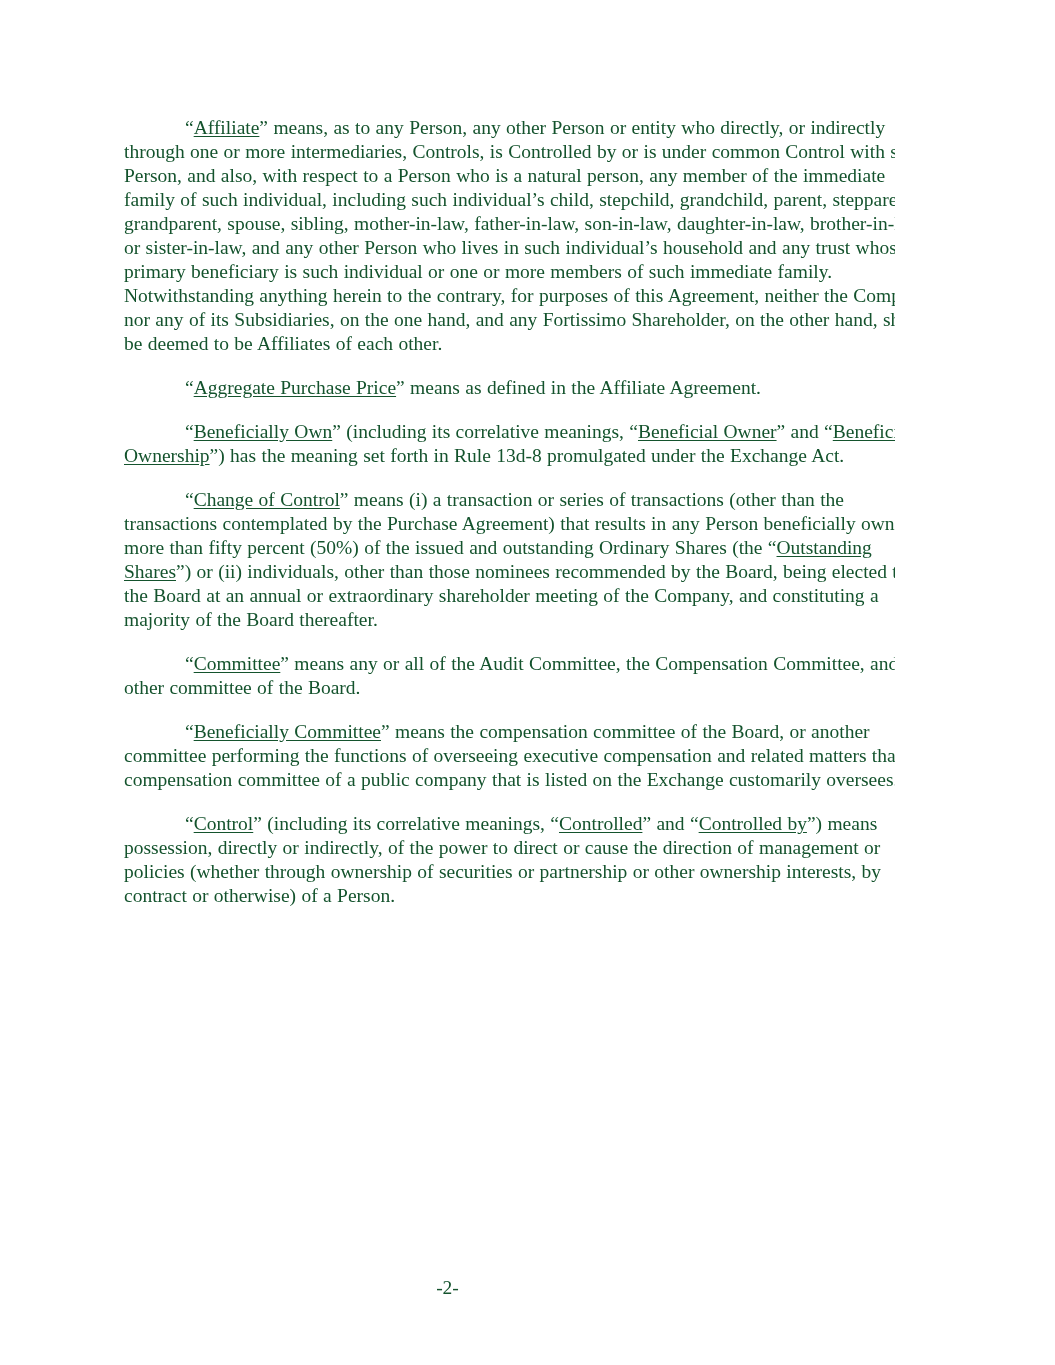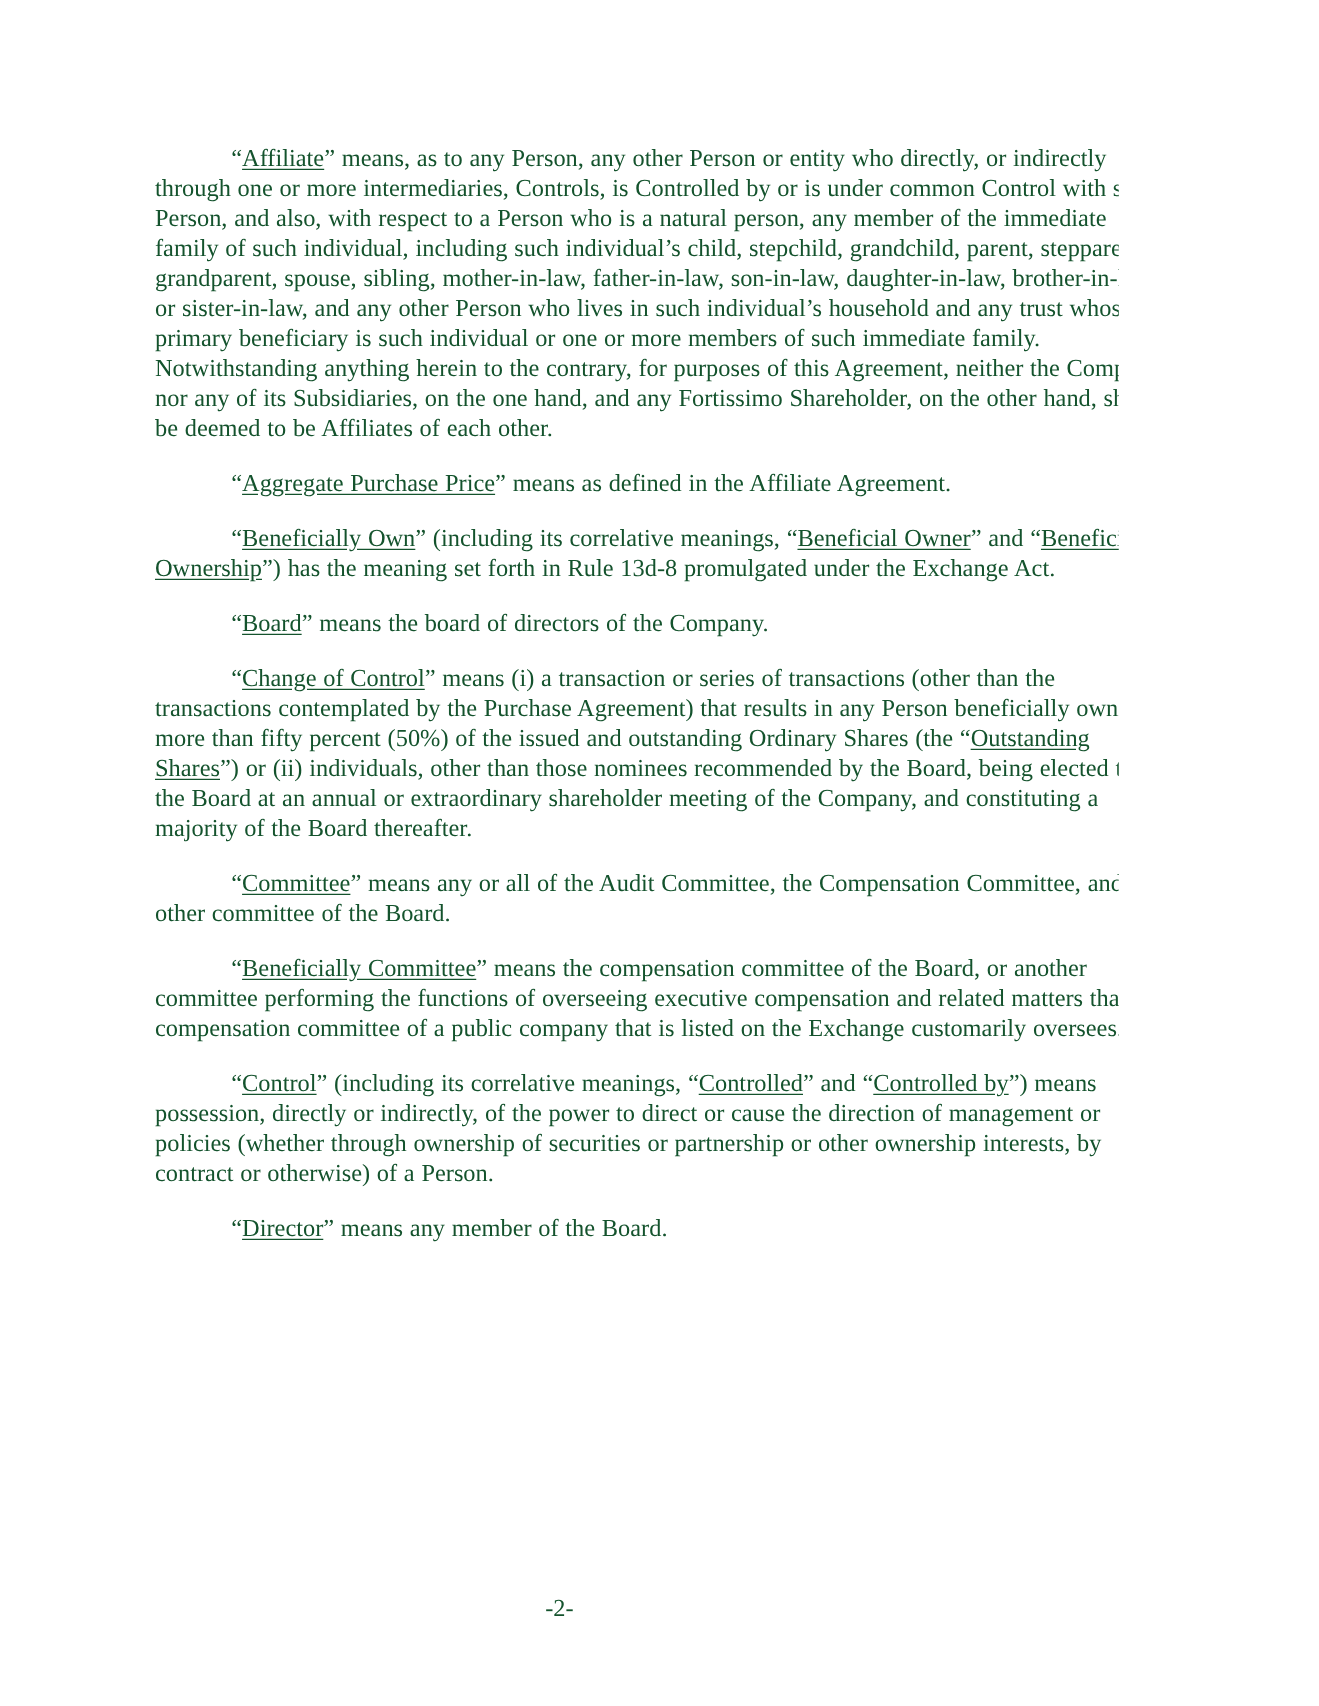--- a/index.html
+++ b/index.html
@@ -48,21 +48,19 @@
   }
 </style>
 </head>
 <body>
 
 <div class="page">
   <div class="doc-content">
       <p class="para"><span>“</span><span class="underline">Affiliate</span><span>” means, as to any Person, any other Person or entity who directly, or indirectly through one or more intermediaries, Controls, is Controlled by or is under common Control with such Person, and also, with respect to a Person who is a natural person, any member of the immediate family of such individual, including such individual’s child, stepchild, grandchild, parent, stepparent, grandparent, spouse, sibling, mother-in-law, father-in-law, son-in-law, daughter-in-law, brother-in-law or sister-in-law, and any other Person who lives in such individual’s household and any trust whose primary beneficiary is such individual or one or more members of such immediate family. Notwithstanding anything herein to the contrary, for purposes of this Agreement, neither the Company nor any of its Subsidiaries, on the one hand, and any Fortissimo Shareholder, on the other hand, shall be deemed to be Affiliates of each other.</span></p>
       <p class="para"><span>“</span><span class="underline">Aggregate Purchase Price</span><span>” means as defined in the Affiliate Agreement.</span></p>
       <p class="para"><span>“</span><span class="underline">Beneficially Own</span><span>” (including its correlative meanings, “</span><span class="underline">Beneficial Owner</span><span>” and “</span><span class="underline">Beneficial Ownership</span><span>”) has the meaning set forth in Rule 13d-8 promulgated under the Exchange Act.</span></p>
-      <p class="para"><span>“</span><span class="underline">Board</span><span>” means the board of directors of the Company.</span></p>
       <p class="para"><span>“</span><span class="underline">Change of Control</span><span>” means (i) a transaction or series of transactions (other than the transactions contemplated by the Purchase Agreement) that results in any Person beneficially owning more than fifty percent (50%) of the issued and outstanding Ordinary Shares (the “</span><span class="underline">Outstanding Shares</span><span>”) or (ii) individuals, other than those nominees recommended by the Board, being elected to the Board at an annual or extraordinary shareholder meeting of the Company, and constituting a majority of the Board thereafter.</span></p>
       <p class="para"><span>“</span><span class="underline">Committee</span><span>” means any or all of the Audit Committee, the Compensation Committee, and any other committee of the Board.</span></p>
       <p class="para"><span>“</span><span class="underline">Beneficially Committee</span><span>” means the compensation committee of the Board, or another committee performing the functions of overseeing executive compensation and related matters that a compensation committee of a public company that is listed on the Exchange customarily oversees.</span></p>
       <p class="para"><span>“</span><span class="underline">Control</span><span>” (including its correlative meanings, “</span><span class="underline">Controlled</span><span>” and “</span><span class="underline">Controlled by</span><span>”) means possession, directly or indirectly, of the power to direct or cause the direction of management or policies (whether through ownership of securities or partnership or other ownership interests, by contract or otherwise) of a Person.</span></p>
-      <p class="para"><span>“</span><span class="underline">Director</span><span>” means any member of the Board.</span></p>
     </div>
   <div class="footer">-2-</div>
 </div>
 
 </body></html>

